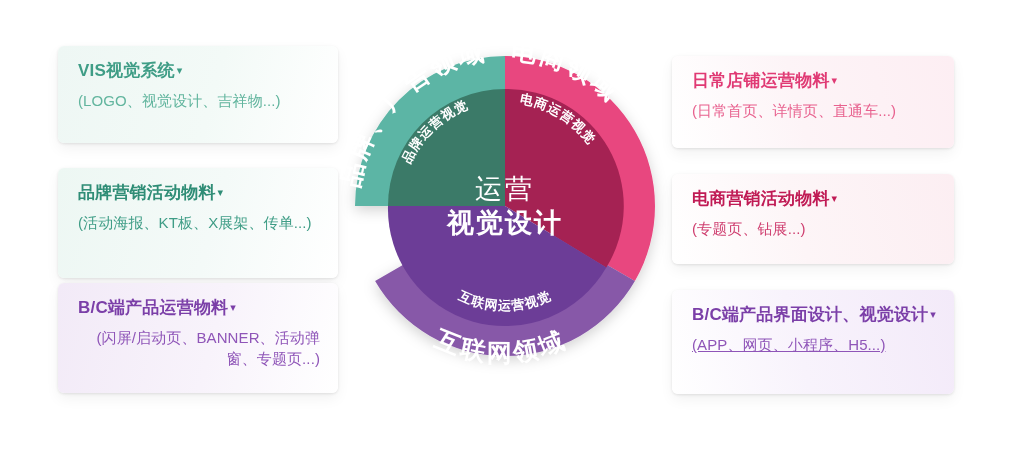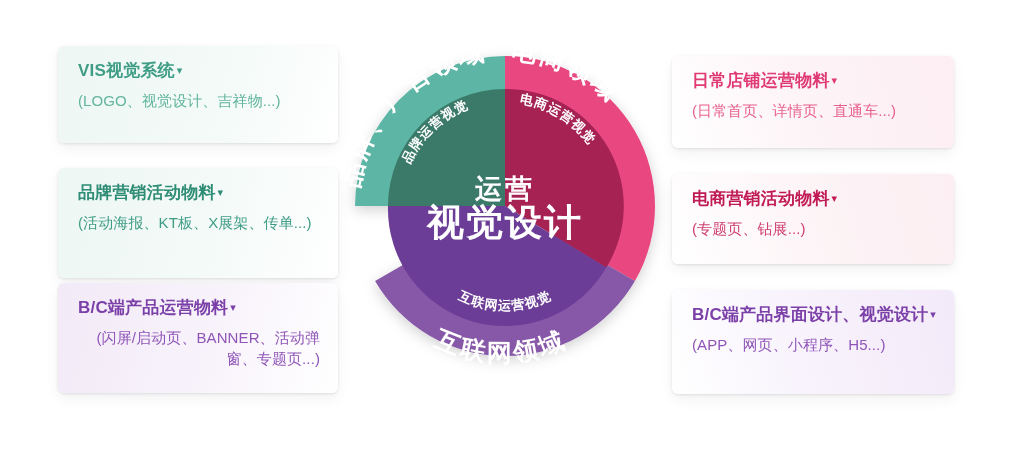--- a/index.html
+++ b/index.html
@@ -59,41 +59,41 @@
   .card.r1 .sub{color:#e8628f;}
 
   .card.r2{left:672px;top:174px;width:282px;height:90px;
     background:linear-gradient(255deg,#fceef2 0%,#fdf5f7 55%,#ffffff 100%);}
   .card.r2 .title{color:#c01b55;}
   .card.r2 .sub{color:#cf3f70;}
 
   .card.r3{left:672px;top:290px;width:282px;height:104px;
     background:linear-gradient(255deg,#f3eaf9 0%,#f8f3fc 55%,#ffffff 100%);}
   .card.r3 .title{color:#7b3fa8;}
-  .card.r3 .sub{color:#8f55b8;}
+  .card.r3 .sub{color:#8f55b8;text-decoration:underline;}
 
   
   #wheel{position:absolute;left:325px;top:26px;width:360px;height:360px;}
   #wheel svg{display:block;overflow:visible;}
 
   .ringlbl{
     font-family:"Liberation Sans","DejaVu Sans",sans-serif;
     fill:#ffffff;font-weight:bold;
     paint-order:stroke fill;
   }
   .outerlbl{font-size:25px;letter-spacing:3px;}
   .innerlbl{font-size:13px;letter-spacing:1px;}
 
   #centerText{
     position:absolute;left:325px;top:26px;width:360px;height:360px;
     display:flex;flex-direction:column;align-items:center;justify-content:center;
     pointer-events:none;
   }
-  #centerText .l1{font-size:27px;font-weight:bold;color:#ffffff;letter-spacing:3px;line-height:34px;}
-  #centerText .l2{font-size:37px;font-weight:bold;color:#ffffff;letter-spacing:2px;line-height:34px;}
+  #centerText .l1{font-size:27px;font-weight:normal;color:#ffffff;letter-spacing:3px;line-height:34px;}
+  #centerText .l2{font-size:27px;font-weight:bold;color:#ffffff;letter-spacing:2px;line-height:34px;}
 </style>
 </head>
 <body>
 
 <div id="stage">
 
   <div class="card l1">
     <div class="title"><span>VIS视觉系统</span><span class="caret">▾</span></div>
     <div class="sub">(LOGO、视觉设计、吉祥物...)</div>
   </div>

